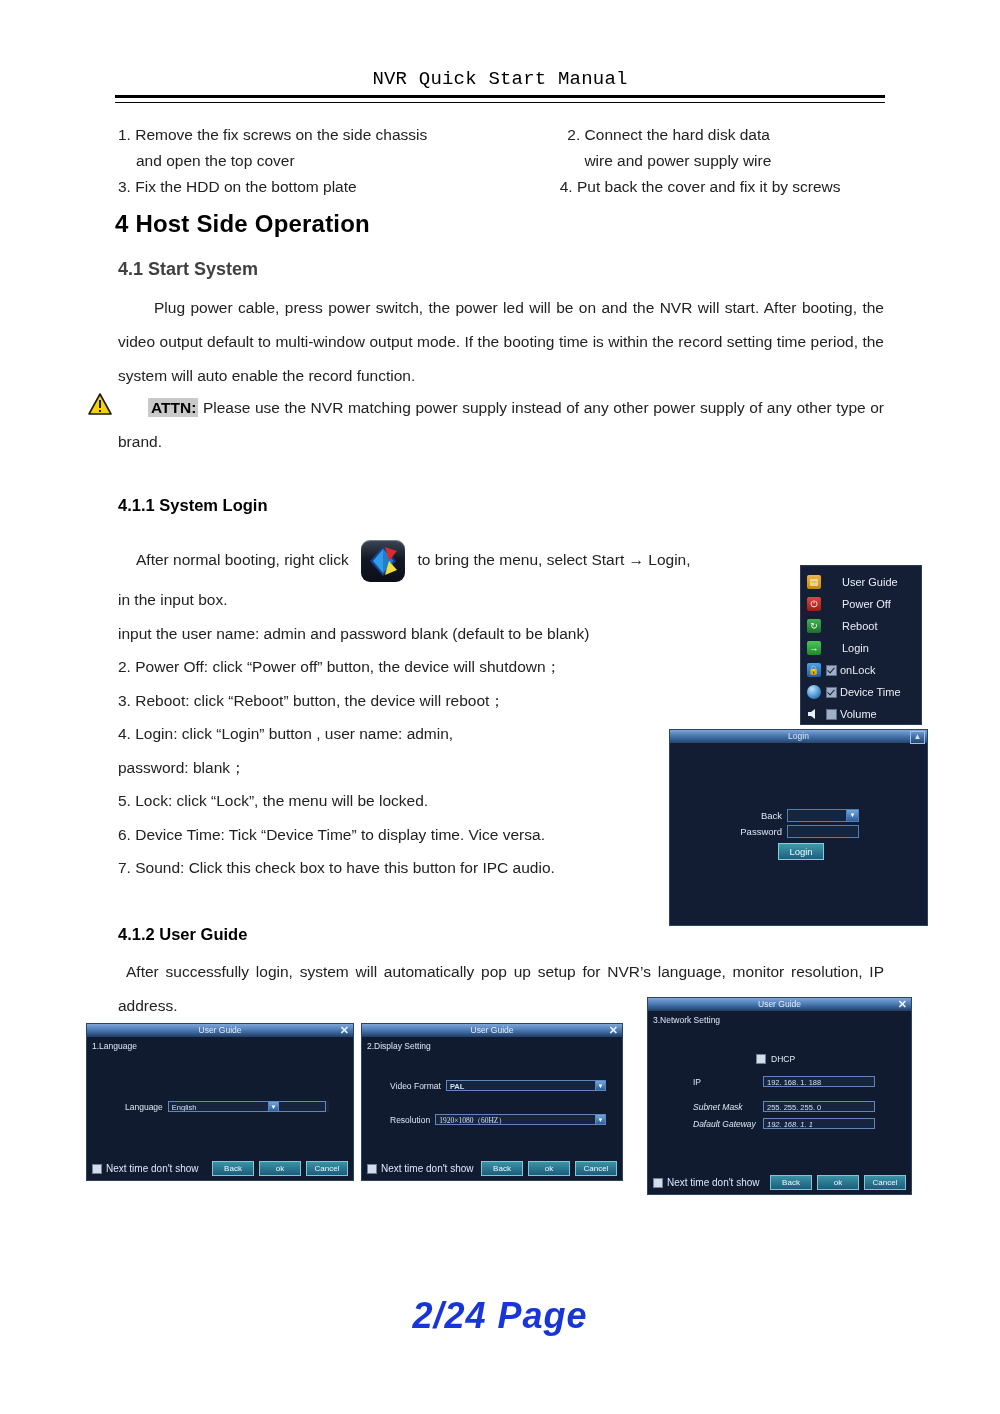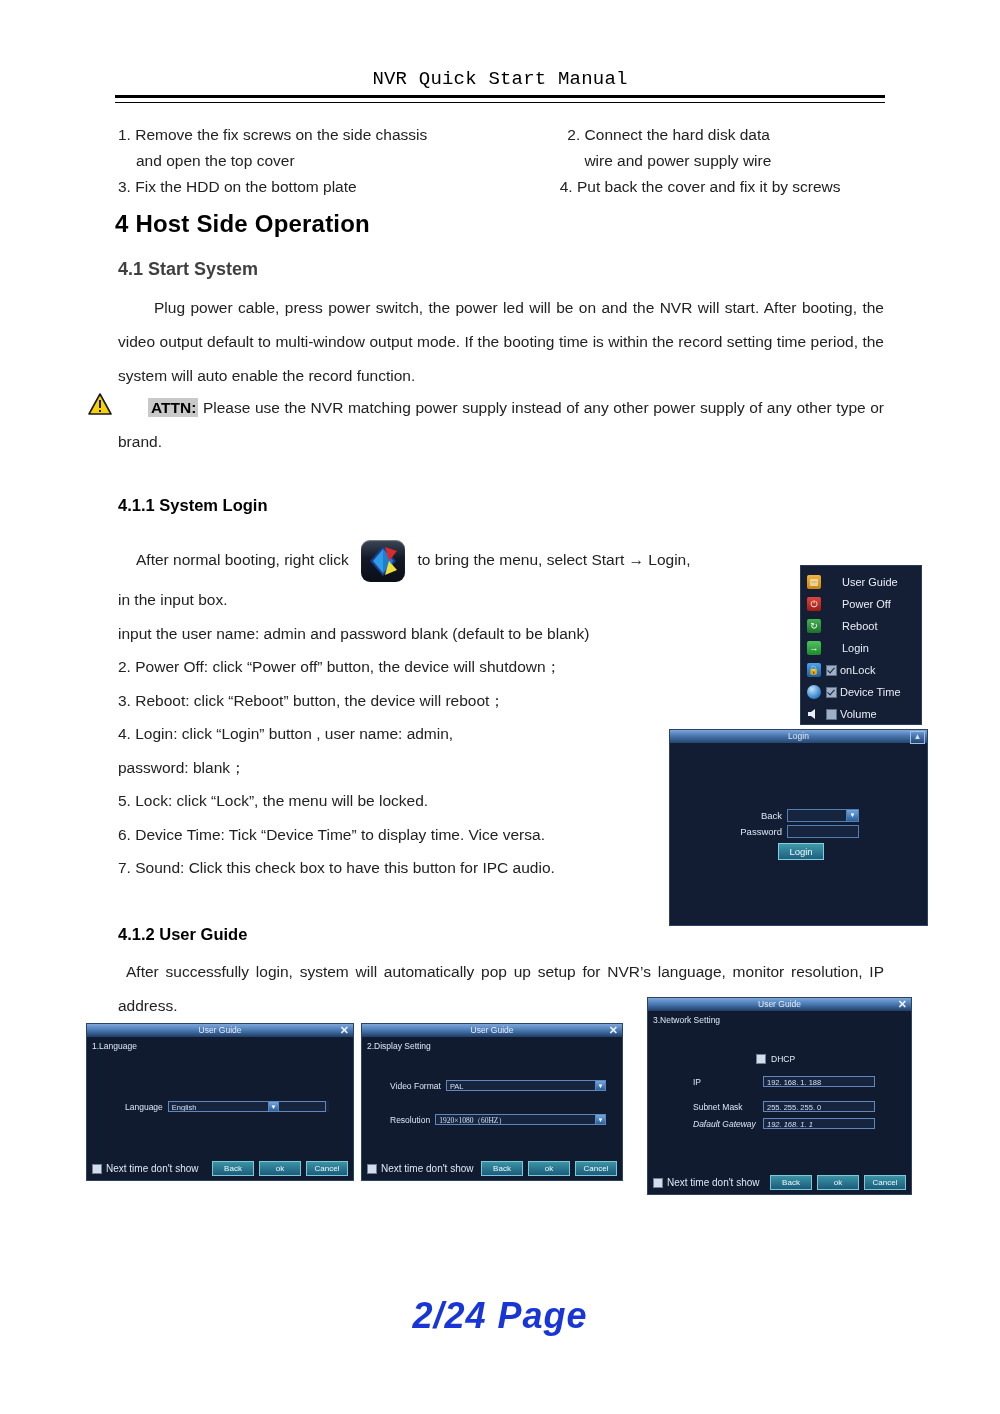--- a/index.html
+++ b/index.html
@@ -532,21 +532,21 @@
 
 <div class="ug" style="left:361px; top:1023px; width:262px; height:158px;">
   <div class="ug-title">
     <span>User Guide</span>
     <span class="ug-close">✕</span>
   </div>
   <div class="ug-step">2.Display Setting</div>
 
   <div class="ug-row" style="left:28px; top:56px;">
     <span class="lbl">Video Format</span>
-    <span class="ug-input" style="width:156px;">PAL</span>
+    <span class="ug-input" style="width:156px;font-weight:bold;">PAL</span>
   </div>
   <div style="position:absolute; left:233px; top:56px; width:11px; height:11px; background:linear-gradient(#6fa6dd,#2d5f9b); border:1px solid #5f87bb; box-sizing:border-box; color:#fff; font-size:6px; text-align:center; line-height:10px;">▼</div>
 
   <div class="ug-row" style="left:28px; top:90px;">
     <span class="lbl">Resolution</span>
     <span class="ug-input" style="width:162px;font-family:Liberation Serif, serif;">1920×1080（60HZ）</span>
   </div>
   <div style="position:absolute; left:233px; top:90px; width:11px; height:11px; background:linear-gradient(#6fa6dd,#2d5f9b); border:1px solid #5f87bb; box-sizing:border-box; color:#fff; font-size:6px; text-align:center; line-height:10px;">▼</div>
 
   <div class="ug-foot">
@@ -573,21 +573,21 @@
     <span class="box"></span>
     <span>DHCP</span>
   </div>
 
   <div class="ug-row" style="left:45px; top:78px;">
     <span class="lbl" style="width:65px;">IP</span>
     <span class="ug-input" style="width:112px;">192. 168. 1. 188</span>
   </div>
 
   <div class="ug-row" style="left:45px; top:103px;">
-    <span class="lbl" style="width:65px;">Subnet Mask</span>
+    <span class="lbl" style="width:65px;font-style:italic;">Subnet Mask</span>
     <span class="ug-input" style="width:112px;">255. 255. 255. 0</span>
   </div>
 
   <div class="ug-row" style="left:45px; top:120px;font-style:italic;">
     <span class="lbl" style="width:65px;">Dafault Gateway</span>
     <span class="ug-input" style="width:112px;">192. 168. 1. 1</span>
   </div>
 
   <div class="ug-foot">
     <span class="ug-chk">

